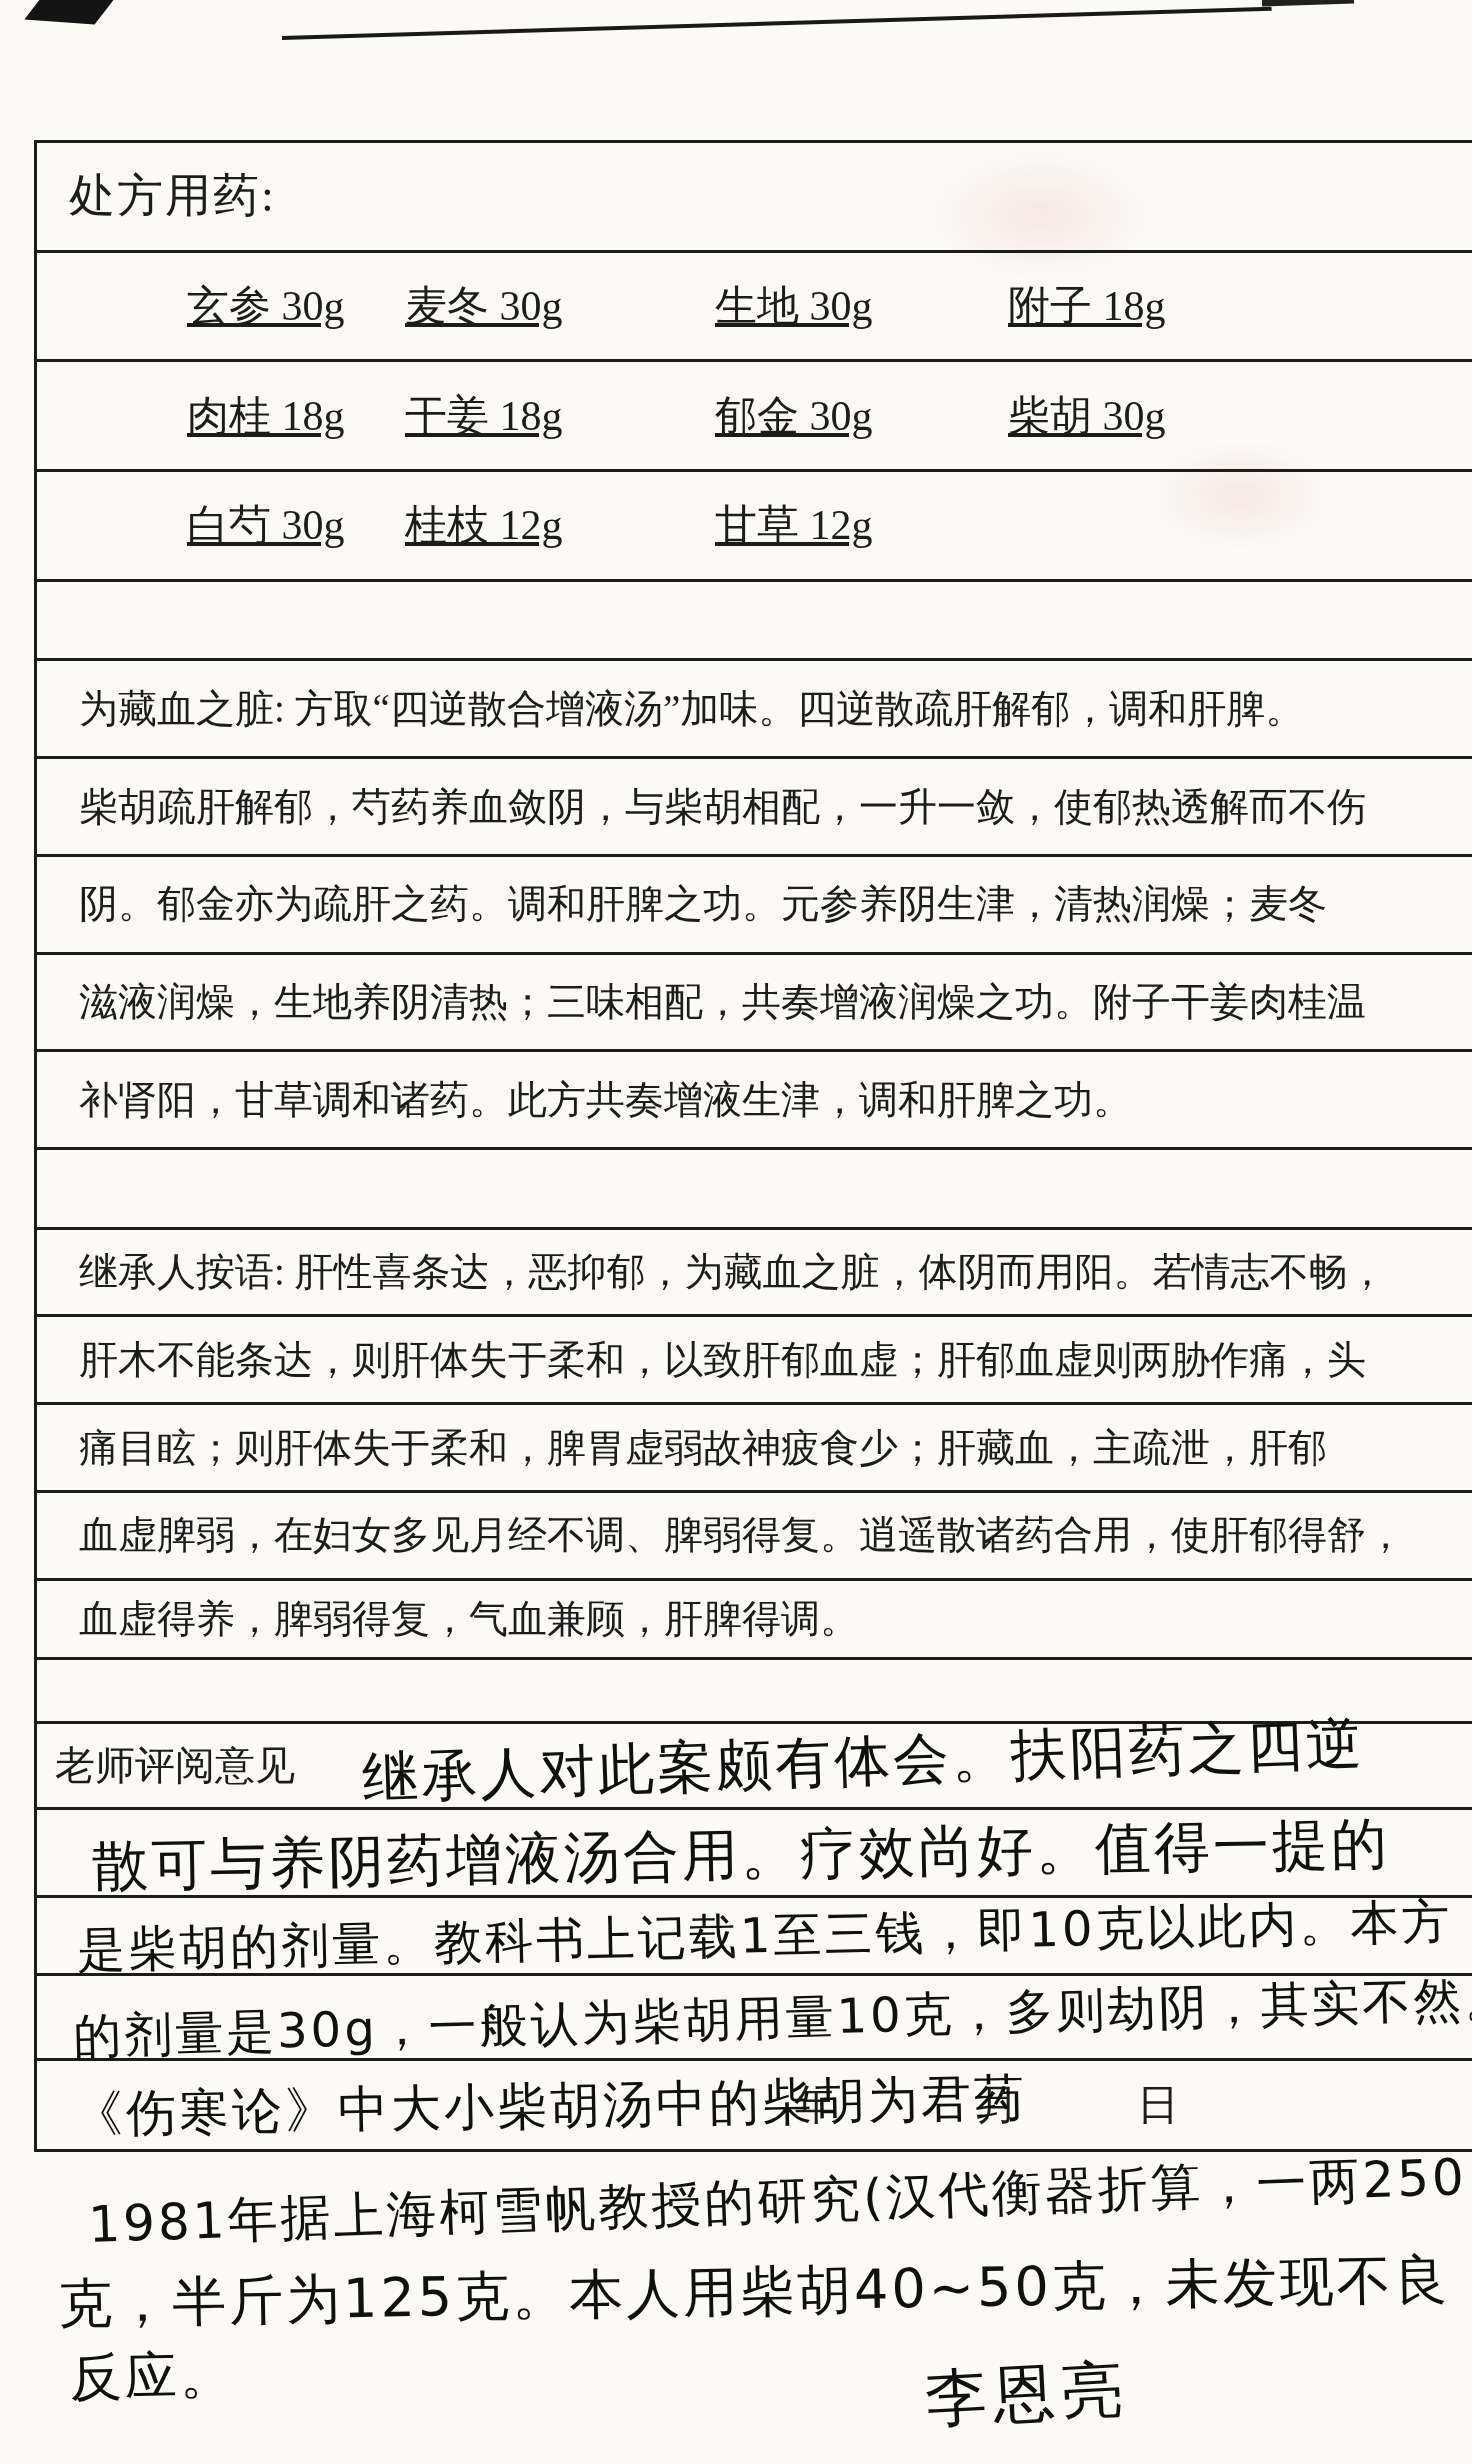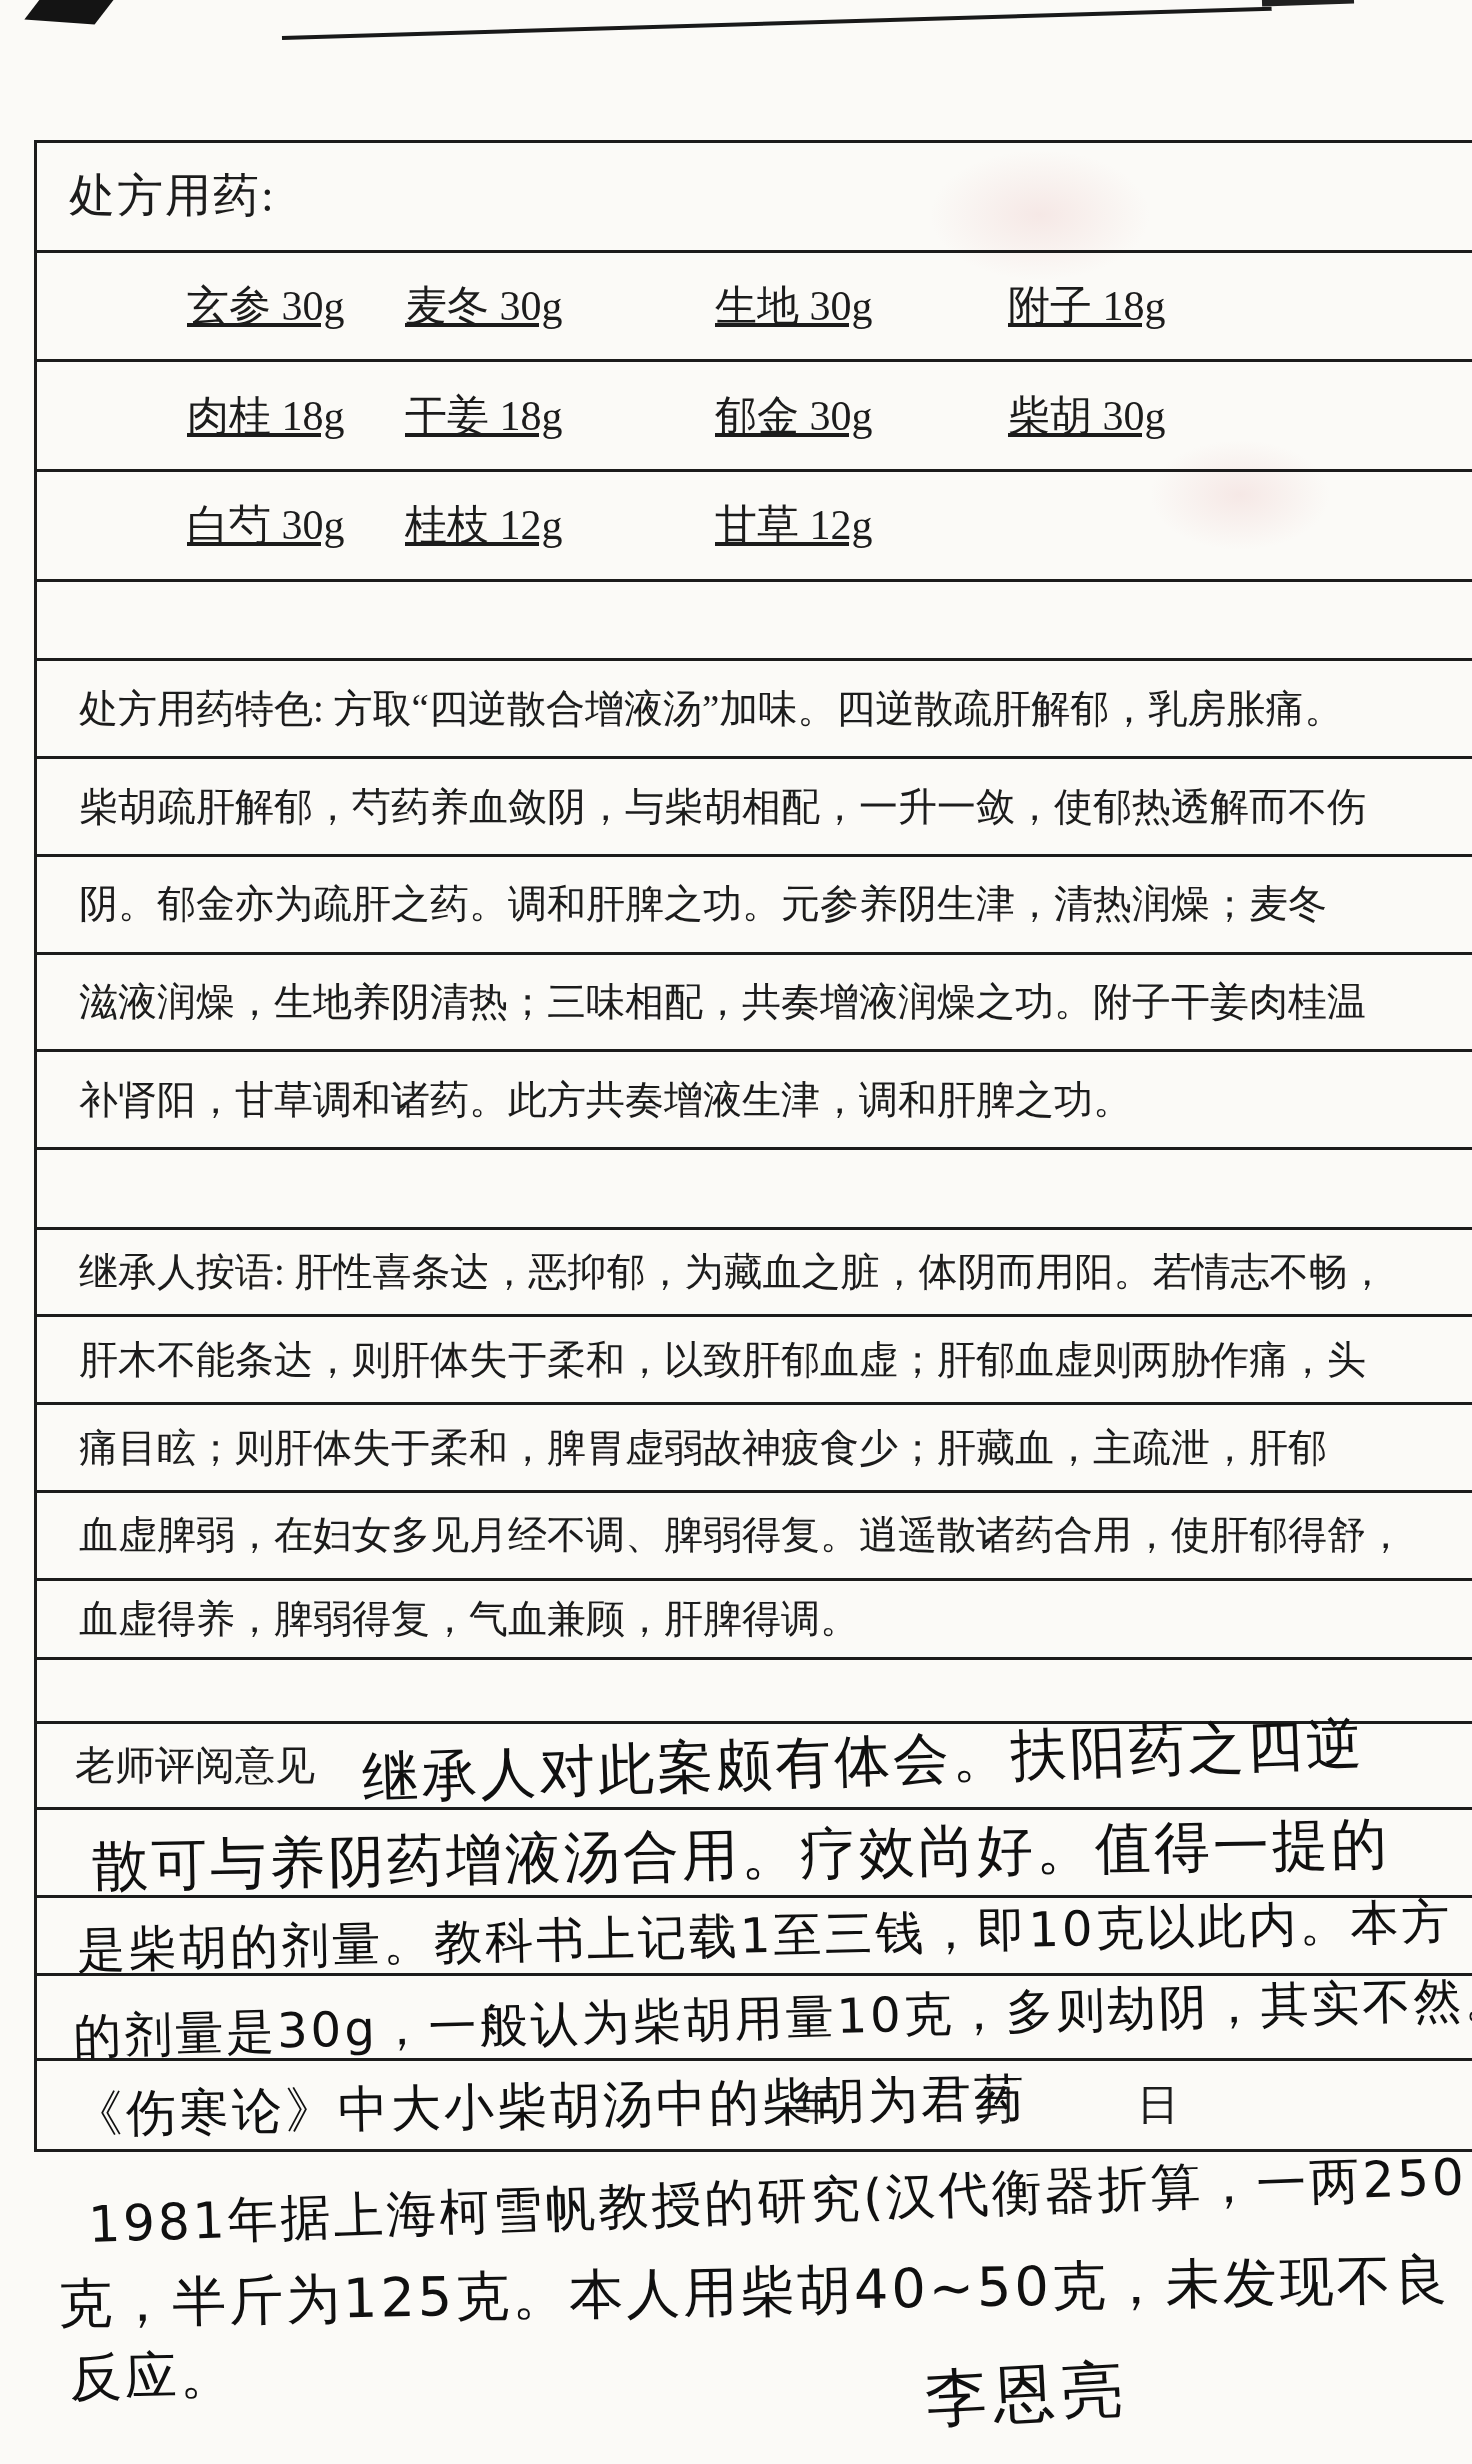--- a/index.html
+++ b/index.html
@@ -30,21 +30,21 @@
   .row{position:relative;border-bottom:3px solid #1c1c1c;box-sizing:border-box;display:flex;align-items:center;overflow:visible;}
   .row.last{border-bottom:none;}
   .h110{height:110px}.h98{height:98px}.h88{height:88px}.h86{height:86px}
   .h80{height:80px}.h78{height:78px}.h64{height:64px}
 
   .header{font-size:46px;padding-left:32px;letter-spacing:2px;}
   .para{font-size:39px;padding-left:42px;white-space:nowrap;}
   .med{font-size:42px;}
   .med .cell{position:absolute;top:50%;transform:translateY(-50%);white-space:nowrap;text-decoration:underline;}
   .m1{left:150px}.m2{left:368px}.m3{left:678px}.m4{left:971px}
-  .review-label{font-size:40px;padding-left:38px;white-space:nowrap;}
+  .review-label{font-size:40px;padding-left:18px;white-space:nowrap;}
   .date-label{position:absolute;top:50%;transform:translateY(-50%);font-size:42px;}
   .d-year{left:757px}.d-month{left:940px}.d-day{left:1100px}
 
   
   .hw{
     position:absolute;
     font-family:"DejaVu Sans", cursive;
     color:#101010;
     white-space:nowrap;
     letter-spacing:3px;
@@ -94,21 +94,21 @@
     <div class="row h110 med">
       <span class="cell m1">白芍 30g</span>
       <span class="cell m2">桂枝 12g</span>
       <span class="cell m3">甘草 12g</span>
       <span class="cell m4"></span>
     </div>
 
     <div class="row h80"></div>
 
     <div class="row h98">
-      <span class="para">处方用药特色: 方取“四逆散合增液汤”加味。四逆散疏肝解郁，乳房胀痛。</span>
+      <span class="para">为藏血之脏: 方取“四逆散合增液汤”加味。四逆散疏肝解郁，调和肝脾。</span>
     </div>
     <div class="row h98">
       <span class="para">柴胡疏肝解郁，芍药养血敛阴，与柴胡相配，一升一敛，使郁热透解而不伤</span>
     </div>
     <div class="row h98">
       <span class="para">阴。郁金亦为疏肝之药。调和肝脾之功。元参养阴生津，清热润燥；麦冬</span>
     </div>
     <div class="row h98">
       <span class="para">滋液润燥，生地养阴清热；三味相配，共奏增液润燥之功。附子干姜肉桂温</span>
     </div>

